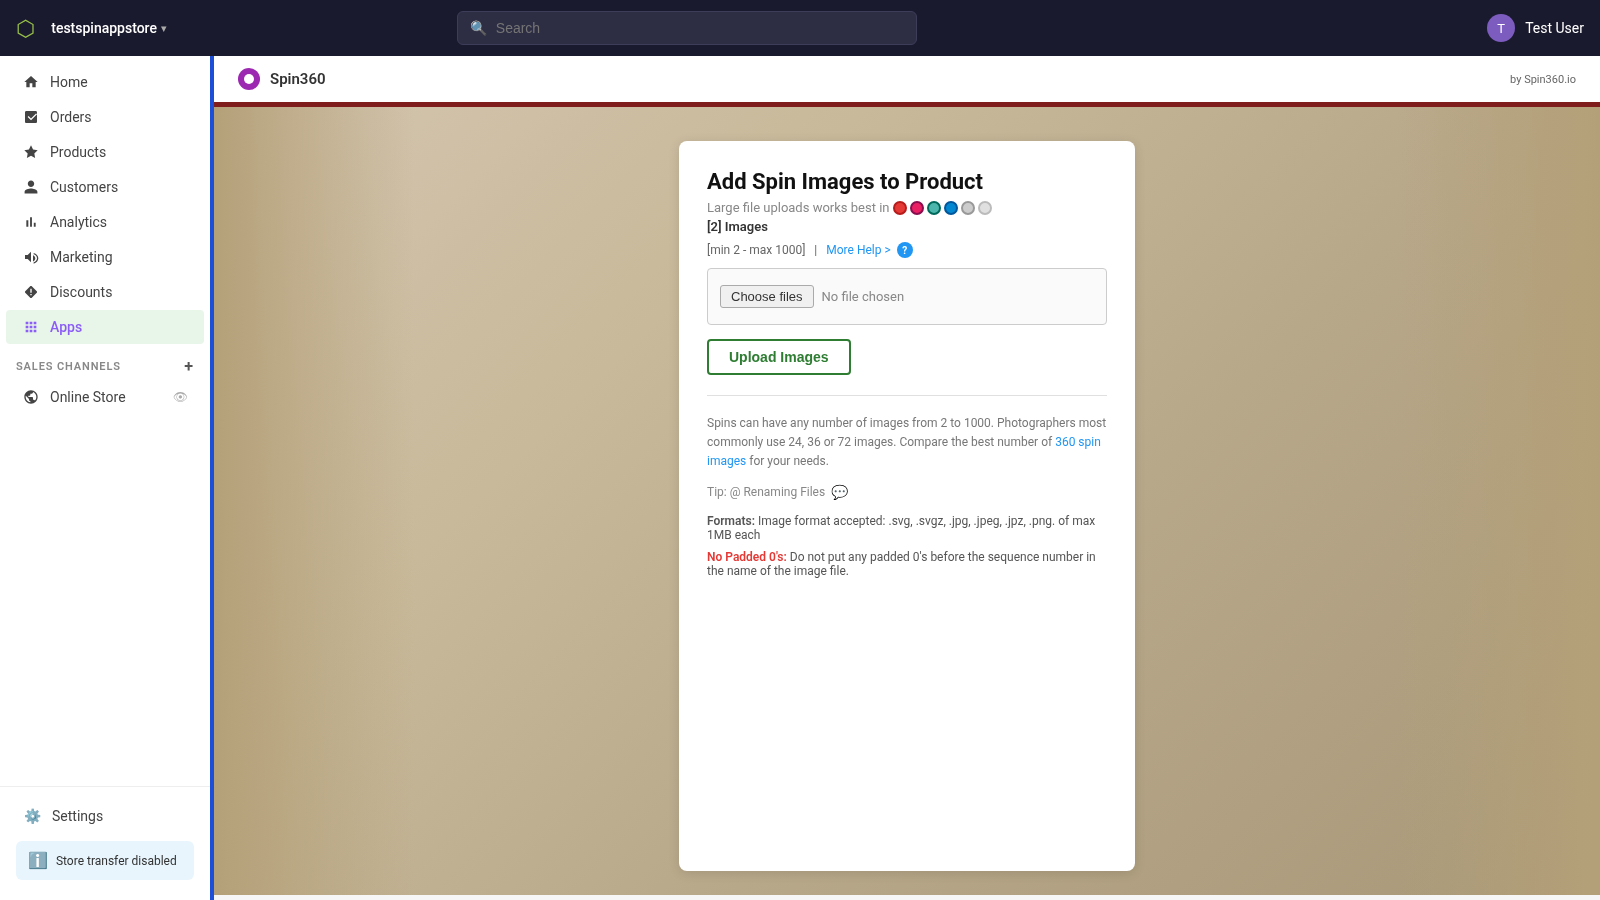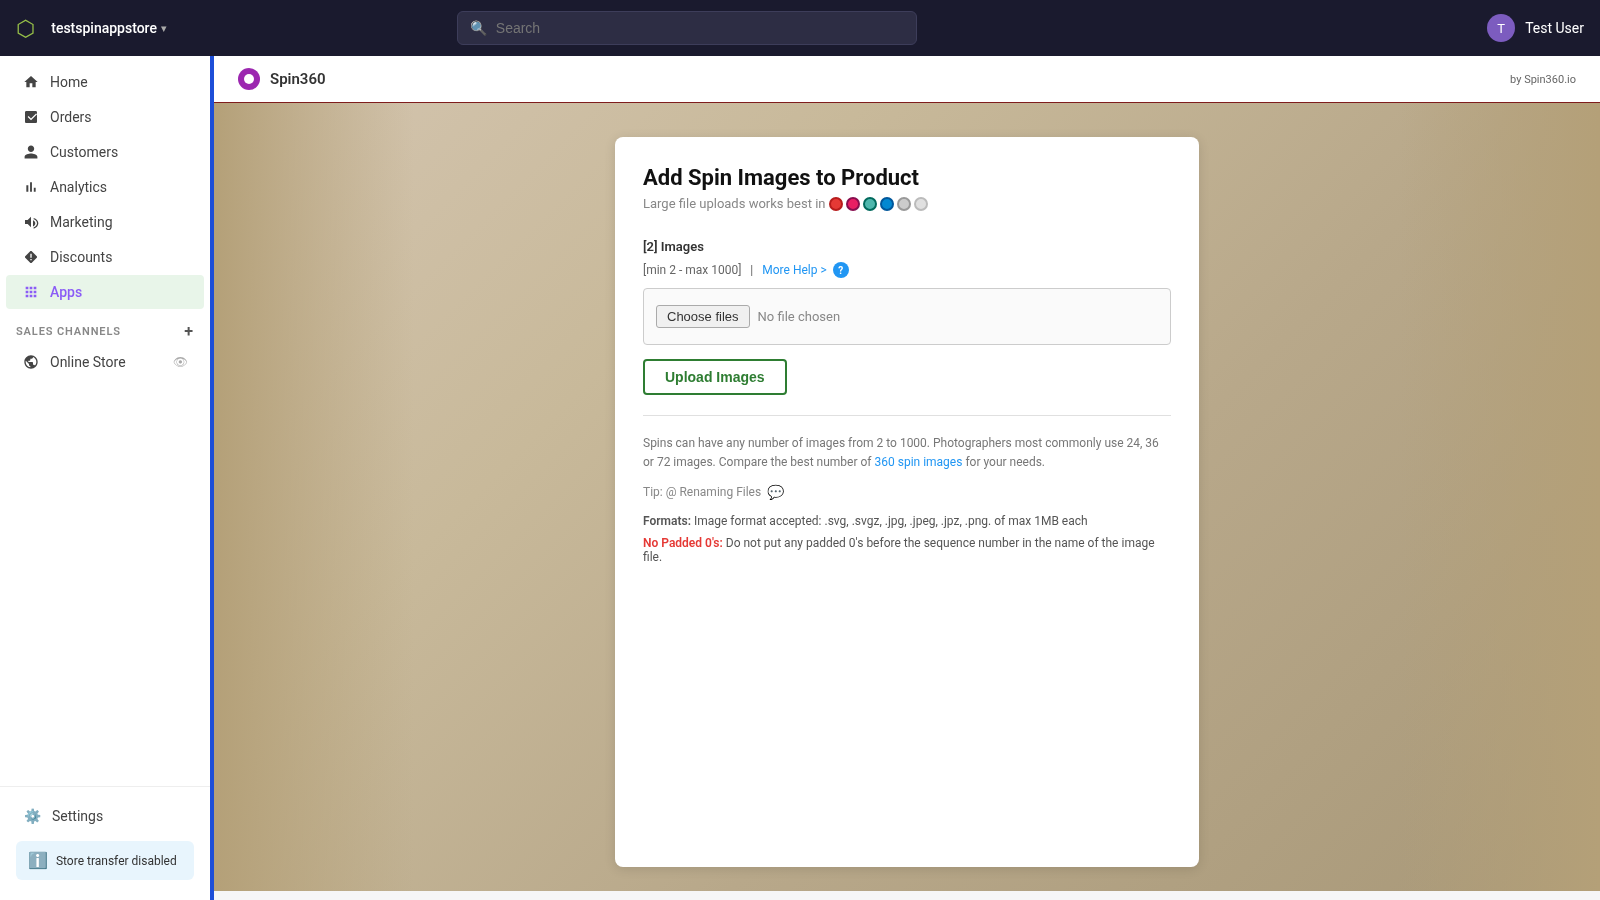--- a/index.html
+++ b/index.html
@@ -71,44 +71,44 @@
 
     
     .bg-overlay {
       position: absolute; top: 0; left: 0; right: 0; bottom: 0;
       background: linear-gradient(135deg, #d4c5b0 0%, #c8b99a 30%, #b8a88a 60%, #a89878 100%);
       z-index: 0;
     }
 
     
     .app-header {
-      position: relative; z-index: 10; background: #fff; border-bottom: 1px solid #7f1d1d;
+      position: relative; z-index: 10; background: #fff; border-bottom: 5px solid #7f1d1d;
       padding: 12px 24px; display: flex; align-items: center; justify-content: space-between;
     }
     .app-header-left { display: flex; align-items: center; gap: 10px; }
     .app-logo-circle { width: 22px; height: 22px; border-radius: 50%; background: #9c27b0; display: flex; align-items: center; justify-content: center; }
     .app-logo-inner { width: 10px; height: 10px; border-radius: 50%; background: #fff; }
     .app-header-title { font-size: 15px; font-weight: 600; color: #333; }
     .app-header-right { font-size: 11px; color: #666; }
 
     
     .card-panel {
       position: relative; z-index: 10;
-      margin: 24px auto; width: 584px; max-width: 90%;
+      margin: 24px auto; width: 456px; max-width: 90%;
       background: #fff; border-radius: 8px; box-shadow: 0 2px 12px rgba(0,0,0,0.12);
       padding: 28px 28px 24px;
     }
     
     .content-wrapper {
       position: relative; z-index: 5; display: flex; justify-content: center;
       padding-top: 10px; min-height: calc(100vh - 56px - 56px);
     }
 
     .card-title { font-size: 22px; font-weight: 700; color: #111; margin-bottom: 6px; }
-    .card-subtitle { font-size: 13px; color: #888; margin-bottom: 28px; display: flex; align-items: center; gap: 4px; }
+    .card-subtitle { font-size: 13px; color: #888; margin-bottom: 4px; display: flex; align-items: center; gap: 4px; }
 
     .form-section { margin-bottom: 20px; }
     .form-section-label { font-size: 13px; font-weight: 600; color: #333; margin-bottom: 8px; }
 
     .product-name-input {
       width: 100%; border: 1px solid #ccc; border-radius: 4px;
       padding: 8px 10px; font-size: 14px; color: #333; outline: none; resize: none;
       min-height: 60px;
     }
 
@@ -184,20 +184,28 @@
 
       <div class="sidebar-item">
         <span class="sidebar-item-icon">
           <svg width="16" height="16" viewBox="0 0 24 24" fill="currentColor">
               <path d="M19 3H5c-1.1 0-2 .9-2 2v14c0 1.1.9 2 2 2h14c1.1 0 2-.9 2-2V5c0-1.1-.9-2-2-2zm-7 14l-5-5 1.41-1.41L12 14.17l7.59-7.59L21 8l-9 9z"></path>
             </svg>
         </span>
         <span>Orders</span>
       </div>
 
+      <div class="sidebar-item">
+        <span class="sidebar-item-icon">
+          <svg width="16" height="16" viewBox="0 0 24 24" fill="currentColor">
+              <path d="M12 2l3.09 6.26L22 9.27l-5 4.87 1.18 6.88L12 17.77l-6.18 3.25L7 14.14 2 9.27l6.91-1.01L12 2z"></path>
+            </svg>
+        </span>
+        <span>Products</span>
+      </div>
 
       <div class="sidebar-item">
         <span class="sidebar-item-icon">
           <svg width="16" height="16" viewBox="0 0 24 24" fill="currentColor">
               <path d="M12 12c2.7 0 4.8-2.1 4.8-4.8S14.7 2.4 12 2.4 7.2 4.5 7.2 7.2 9.3 12 12 12zm0 2.4c-3.2 0-9.6 1.6-9.6 4.8v2.4h19.2v-2.4c0-3.2-6.4-4.8-9.6-4.8z"></path>
             </svg>
         </span>
         <span>Customers</span>
       </div>
 

